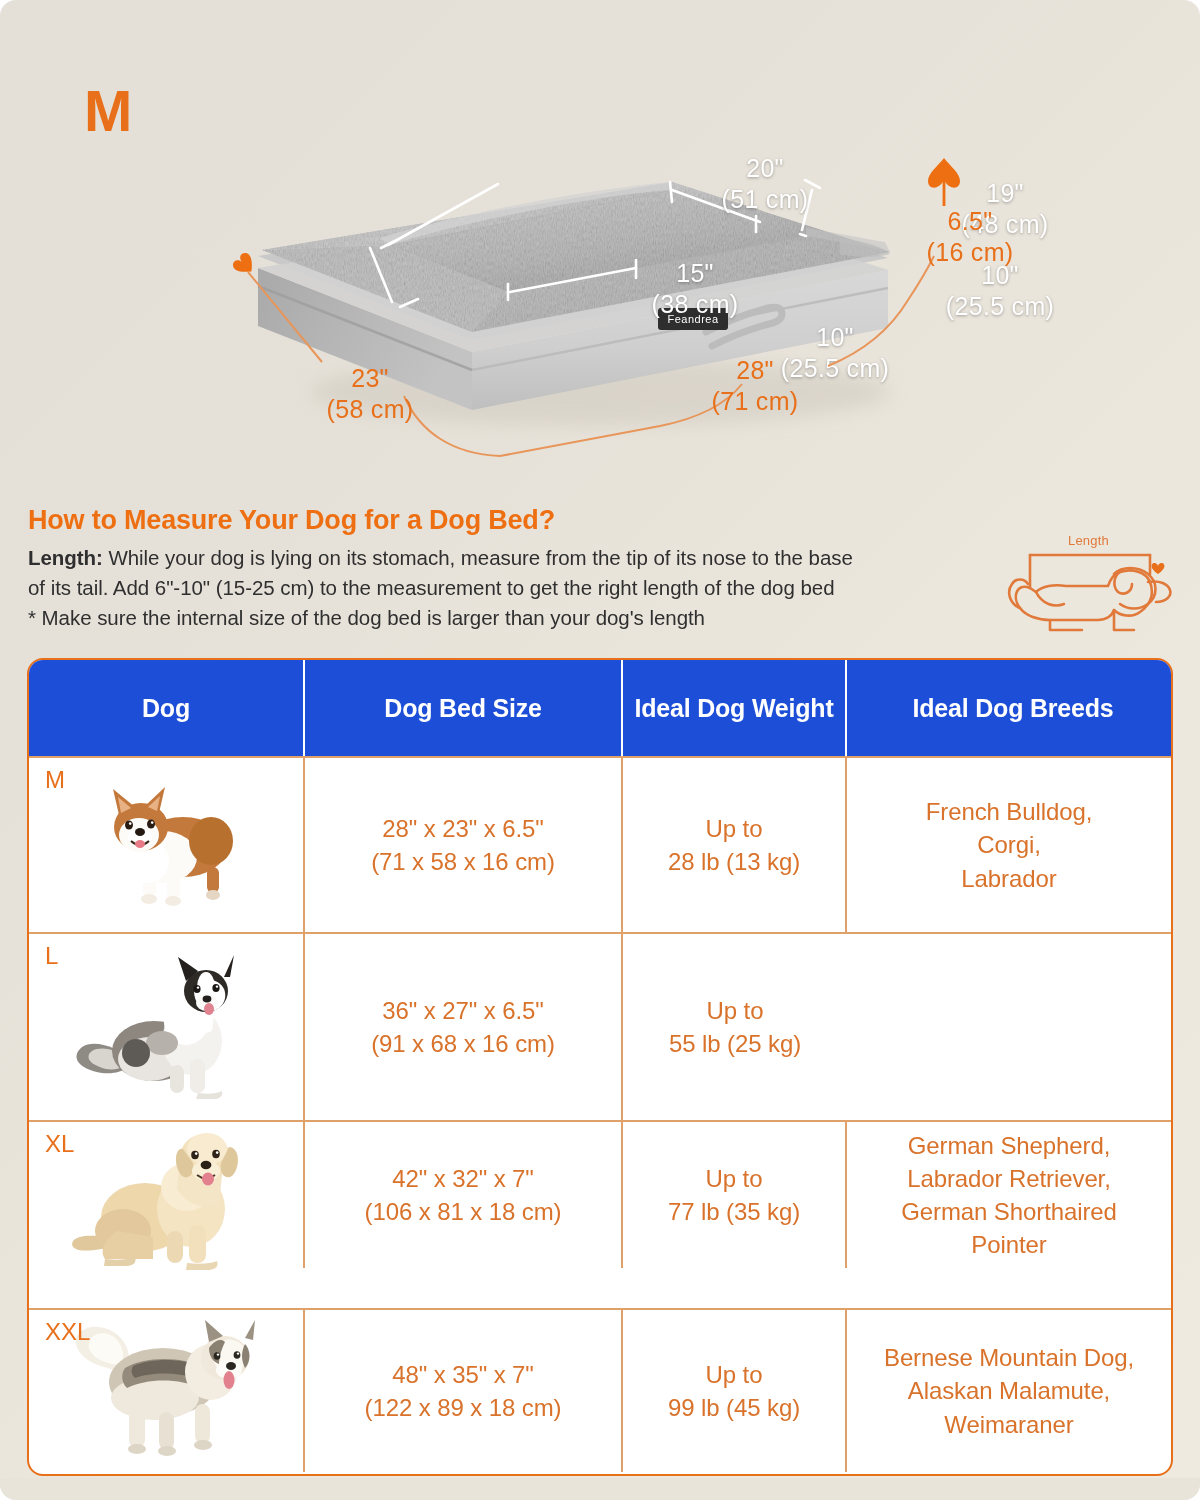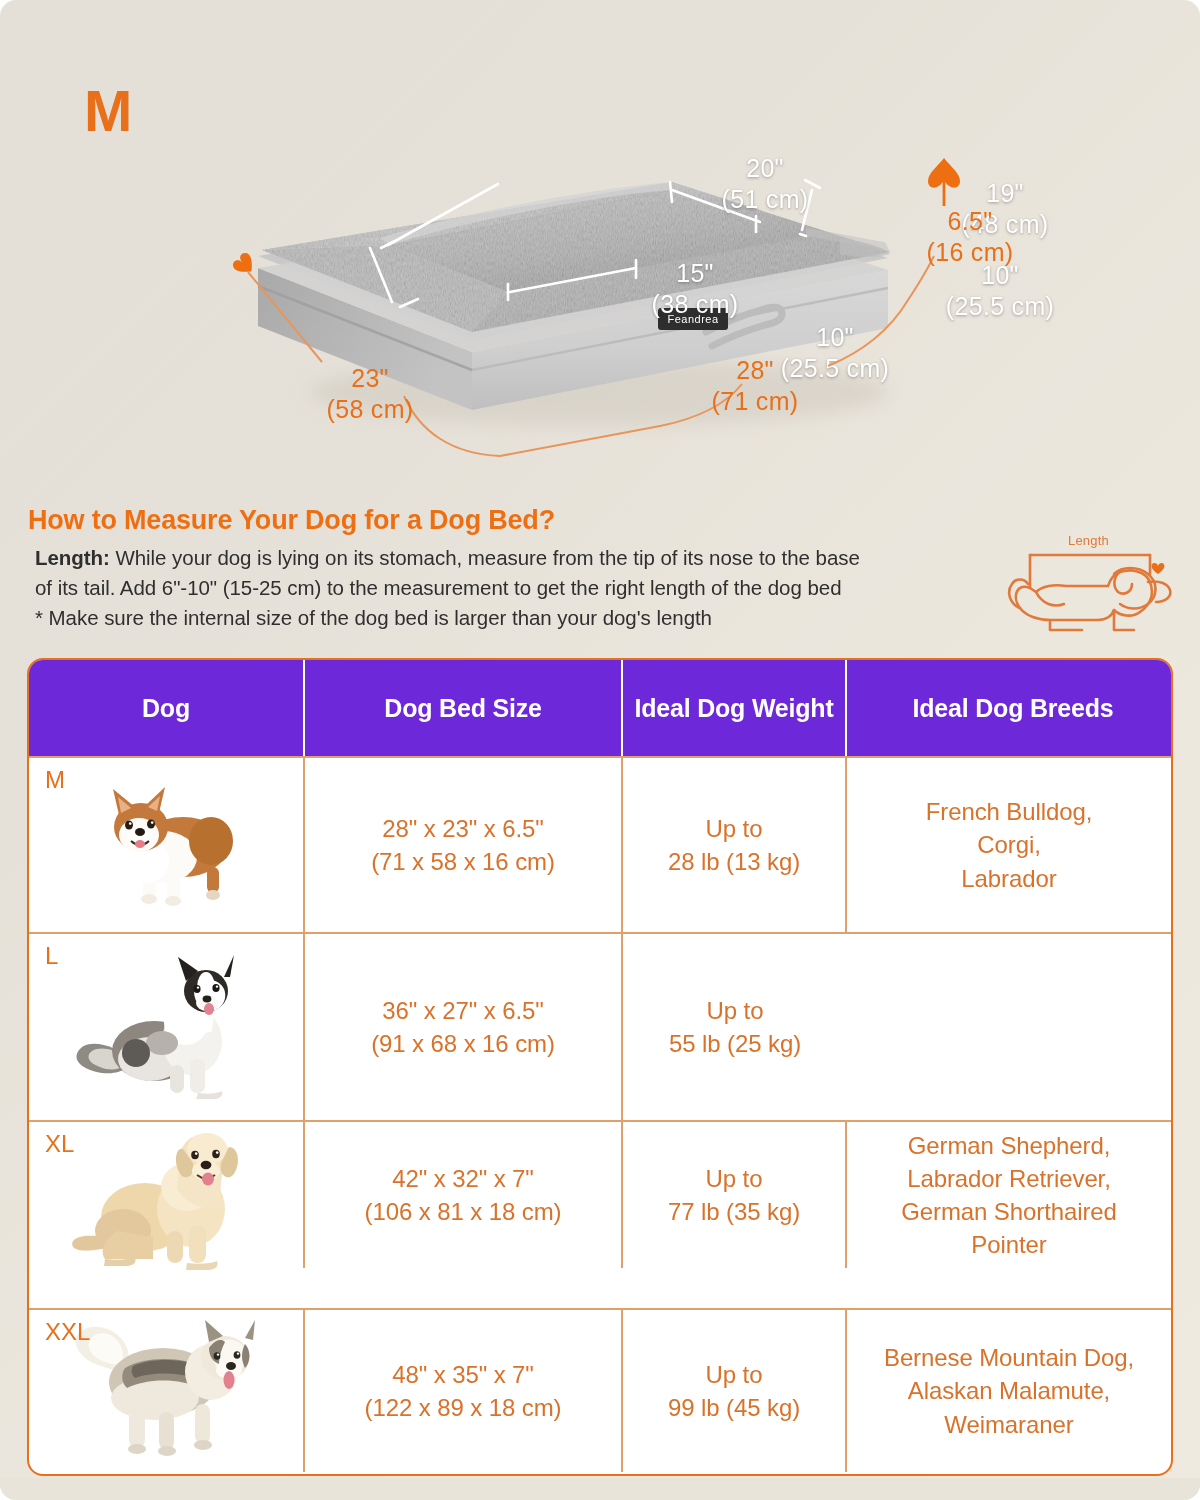--- a/index.html
+++ b/index.html
@@ -105,21 +105,21 @@
     left: 28px;
     top: 10px;
     font-size: 27px;
     font-weight: 700;
     color: #ee6f12;
     letter-spacing: -0.2px;
   }
 
   #measure-body {
     position: absolute;
-    left: 35px;
+    left: 28px;
     top: 48px;
     width: 950px;
     font-size: 20.5px;
     line-height: 1.46;
     color: #2f2f2f;
     letter-spacing: -0.05px;
   }
   #measure-body b { font-weight: 700; }
   #measure-body .ln { display: block; }
 
@@ -149,21 +149,21 @@
     height: 818px;
     border: 2px solid #e8701a;
     border-radius: 16px;
     background: #ffffff;
     overflow: hidden;
   }
 
   .thead {
     display: flex;
     height: 96px;
-    background: #6d28d9;
+    background: #1d4ed8;
   }
   .thead .th {
     display: flex;
     align-items: center;
     justify-content: center;
     color: #ffffff;
     font-size: 25px;
     font-weight: 700;
     letter-spacing: -0.2px;
     border-right: 2px solid #ffffff;

